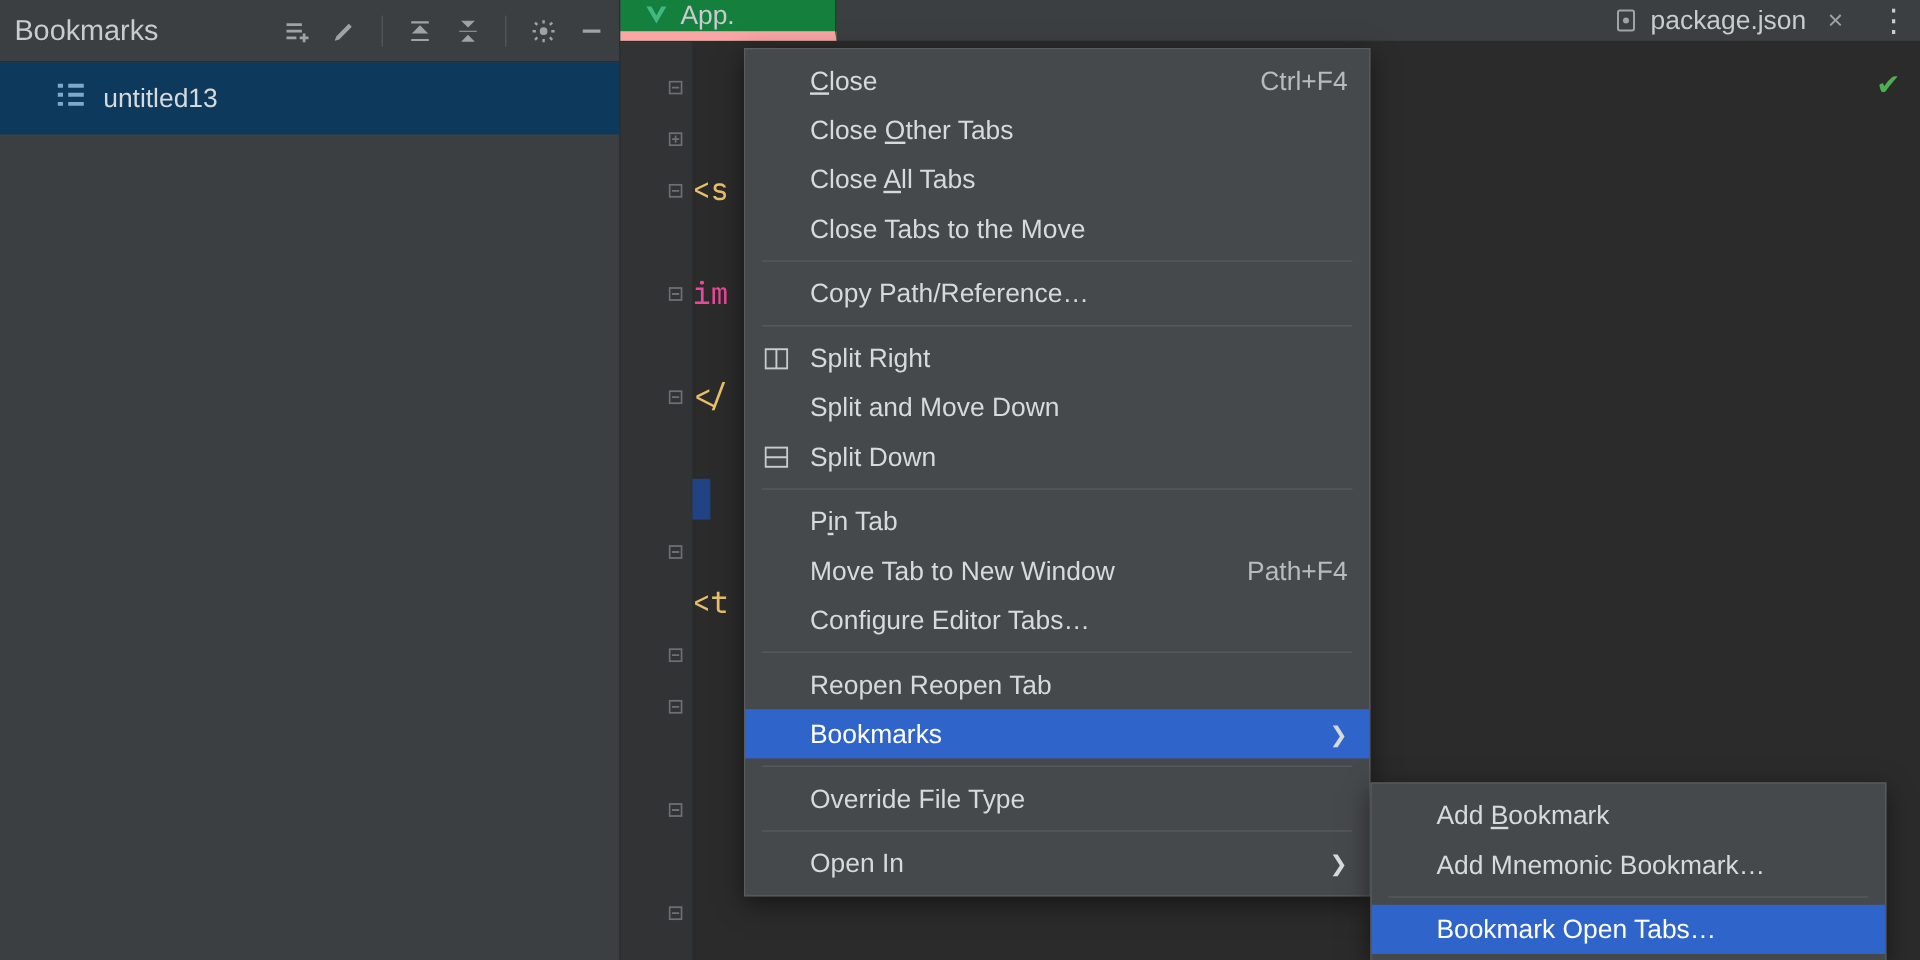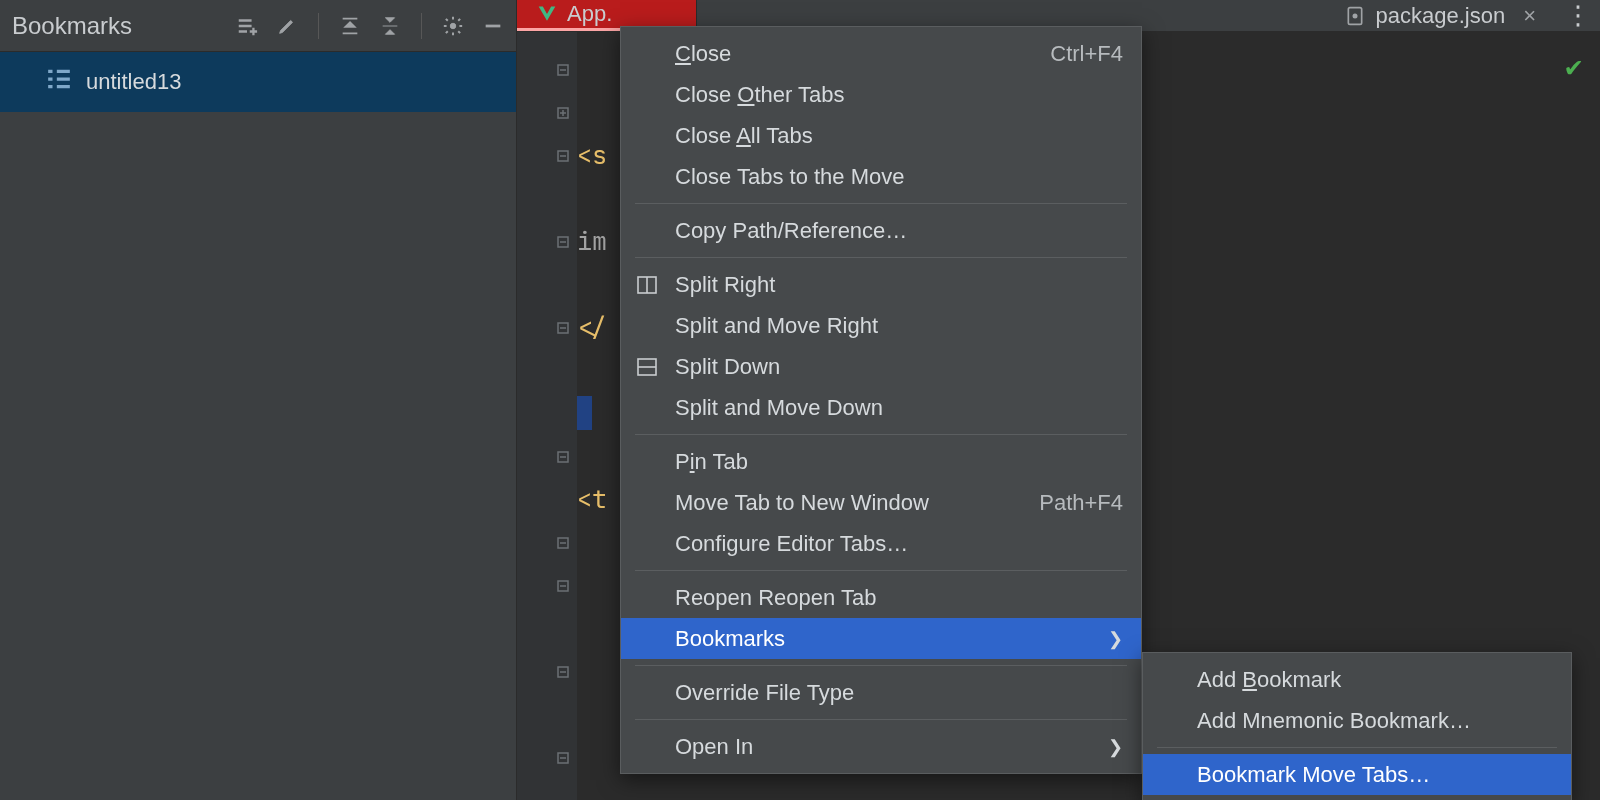--- a/index.html
+++ b/index.html
@@ -66,22 +66,22 @@
   }
   .tab {
     display: flex; align-items: center;
     padding: 0 20px;
     gap: 10px;
     color: #c9cccf;
     border-right: 1px solid #2b2b2b;
     min-width: 180px;
   }
   .tab.active {
-    background: #b91c1c;
-    border-bottom: 3px solid #fca5a5;
+    background: #15803d;
+    border-bottom: 8px solid #fca5a5;
   }
   .tab .tab-icon { width: 20px; height: 20px; display:flex; align-items:center; }
   .tab .close-x { color: #a0a3a6; font-size: 22px; margin-left: 8px; }
   .tabbar-spacer { flex: 1; }
   .tabbar-more { width: 44px; display:flex; align-items:center; justify-content:center; color:#c9cccf; font-size:26px; }
 
   .editor-body { flex:1; display:flex; }
   .gutter {
     width: 60px;
     background: #313335;
@@ -101,35 +101,35 @@
     padding-top: 16px;
     white-space: pre;
     position: relative;
     line-height:43px;
   }
   .code .line { height:43px; }
   .code .ok-check {
     position:absolute; top:12px; right:18px; color:#4caf50; font-size:28px;
   }
   .kw-tag { color: #e8bf6a; }
-  .kw-impt { color: #a3a3a3; }
+  .kw-impt { color: #ec4899; }
   .kw-str { color: #6a8759; }
   .selbg { background:#214283; }
 
   
   .menu {
     position: absolute;
     background: #46494b;
     border: 1px solid #5a5d5f;
     box-shadow: 0 6px 20px rgba(0,0,0,0.5);
     padding: 6px 0;
     color: #d6dadd;
     font-size: 22px;
   }
-  .menu.main { left: 620px; top: 26px; width: 522px; }
+  .menu.main { left: 620px; top: 40px; width: 522px; }
   .menu.sub  { left: 1142px; top: 628px; width: 430px; margin-top: 24px; }
   .menu-item {
     height: 41px;
     display: flex;
     align-items: center;
     padding: 0 18px 0 16px;
   }
   .menu-item.hover { background: #2f65cb; color: #ffffff; }
   .menu-icon { width: 38px; display:flex; align-items:center; }
   .menu-icon svg { width:20px; height:20px; stroke:#c9cccf; fill:none; stroke-width:1.6; }
@@ -343,35 +343,31 @@
     <span class="menu-icon">
         <svg viewBox="0 0 20 20">
           <rect x="1" y="2" width="18" height="16"></rect>
           <path d="M10 2v16"></path>
         </svg>
       </span>
     <span class="menu-label">Split Right</span>
   </div>
   <div class="menu-item">
       <span class="menu-icon"></span>
-      <span class="menu-label">Split and Move Right</span>
+      <span class="menu-label">Split and Move Down</span>
     </div>
   <div class="menu-item">
     <span class="menu-icon">
         <svg viewBox="0 0 20 20">
           <rect x="1" y="2" width="18" height="16"></rect>
           <path d="M1 10h18"></path>
         </svg>
       </span>
     <span class="menu-label">Split Down</span>
   </div>
-  <div class="menu-item">
-      <span class="menu-icon"></span>
-      <span class="menu-label">Split and Move Down</span>
-    </div>
   <div class="menu-sep"></div>
   <div class="menu-item">
       <span class="menu-icon"></span>
       <span class="menu-label">P<span class="mnem">i</span>n Tab</span>
     </div>
   <div class="menu-item">
       <span class="menu-icon"></span>
       <span class="menu-label">Move Tab to New Window</span>
       <span class="menu-short">Path+F4</span>
     </div>
@@ -407,15 +403,15 @@
       <span class="menu-icon"></span>
       <span class="menu-label">Add <span class="mnem">B</span>ookmark</span>
     </div>
   <div class="menu-item">
       <span class="menu-icon"></span>
       <span class="menu-label">Add Mnemonic Bookmark…</span>
     </div>
   <div class="menu-sep"></div>
   <div class="menu-item hover">
       <span class="menu-icon"></span>
-      <span class="menu-label">Bookmark Move Tabs…</span>
+      <span class="menu-label">Bookmark Open Tabs…</span>
     </div>
 </div>
 
 </body></html>

